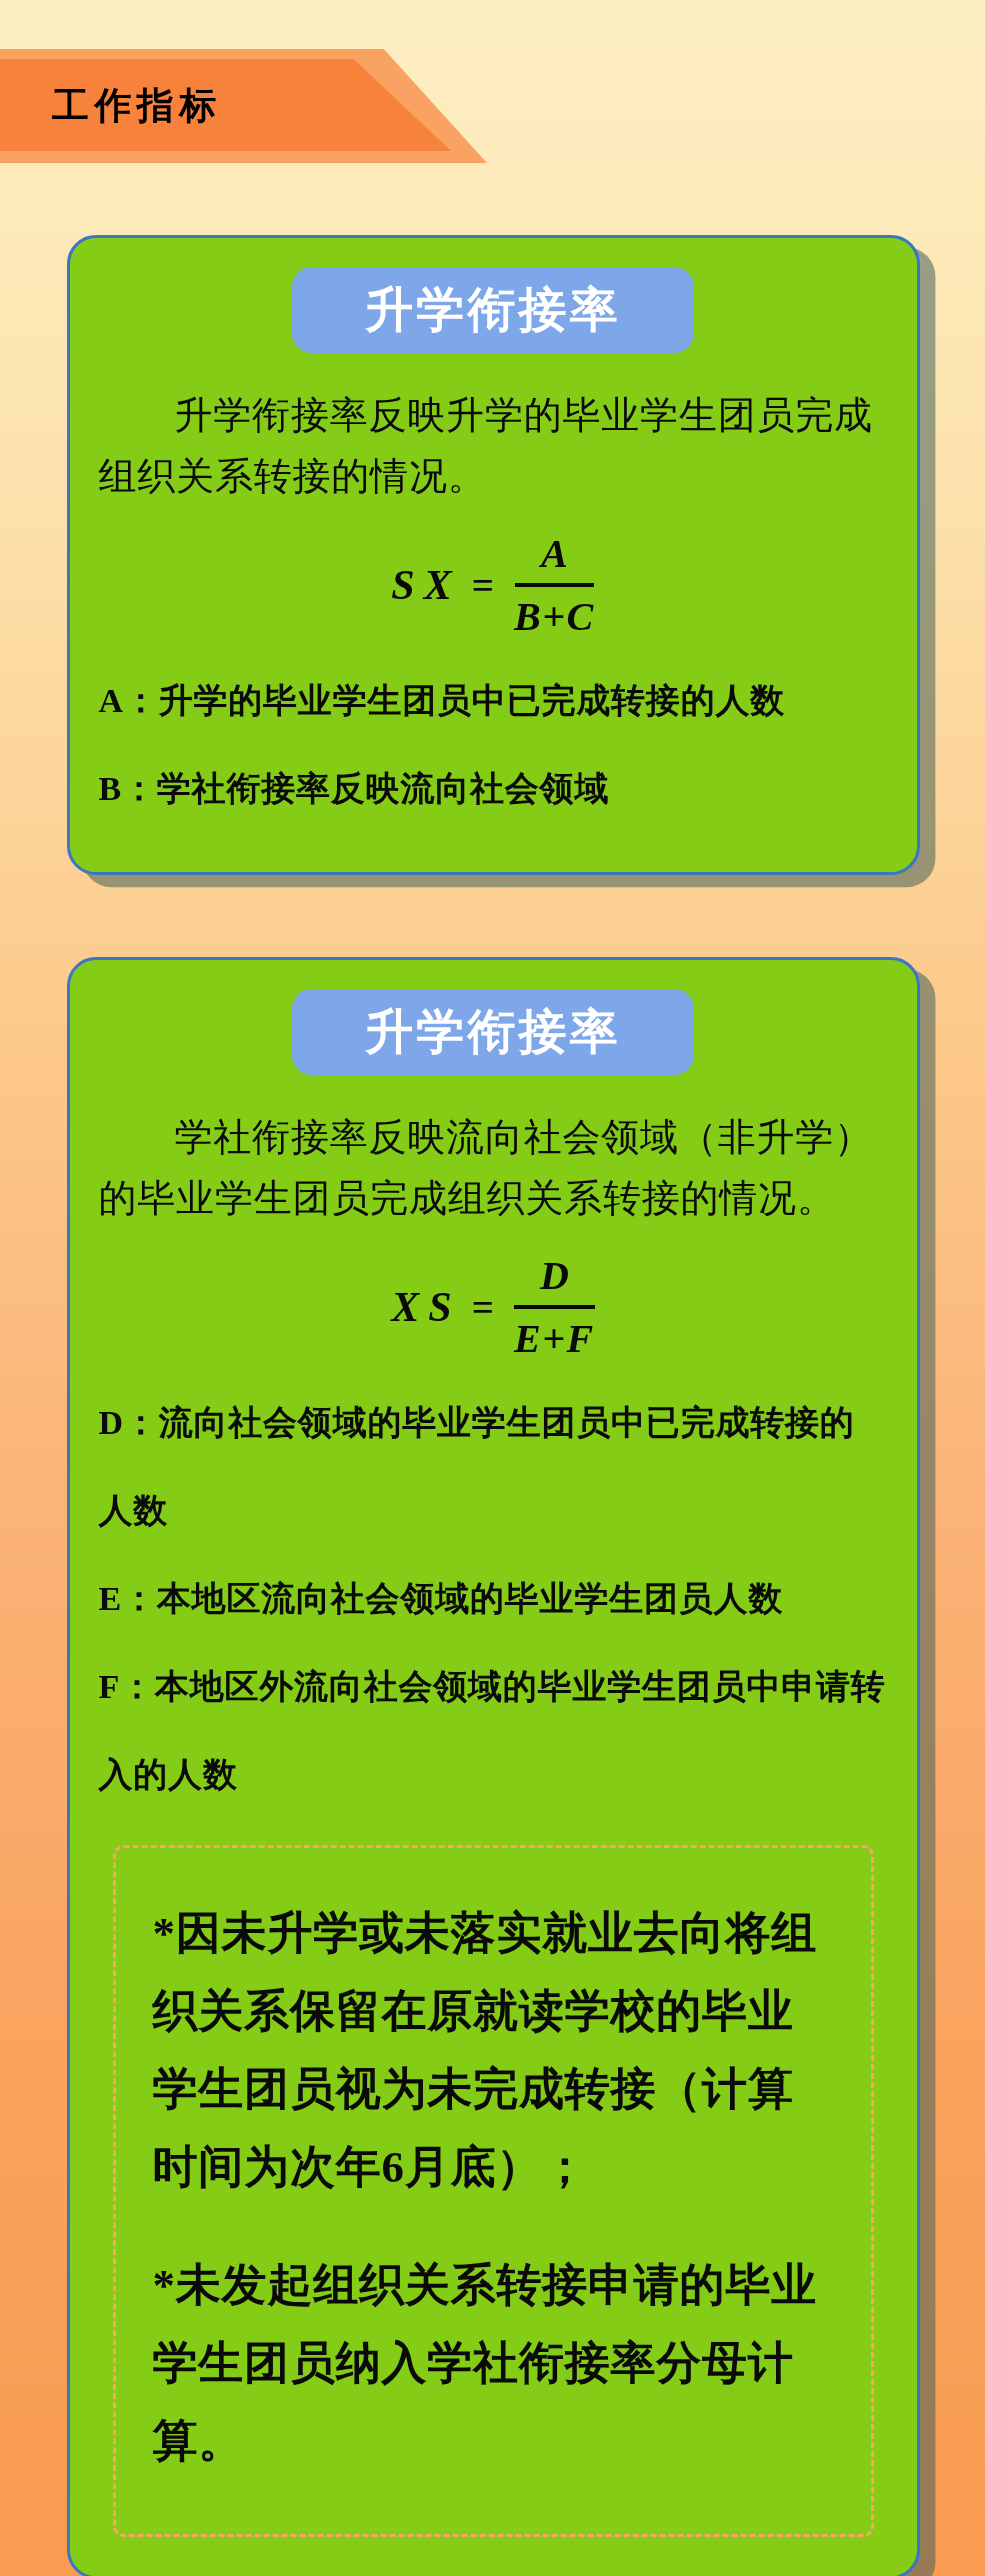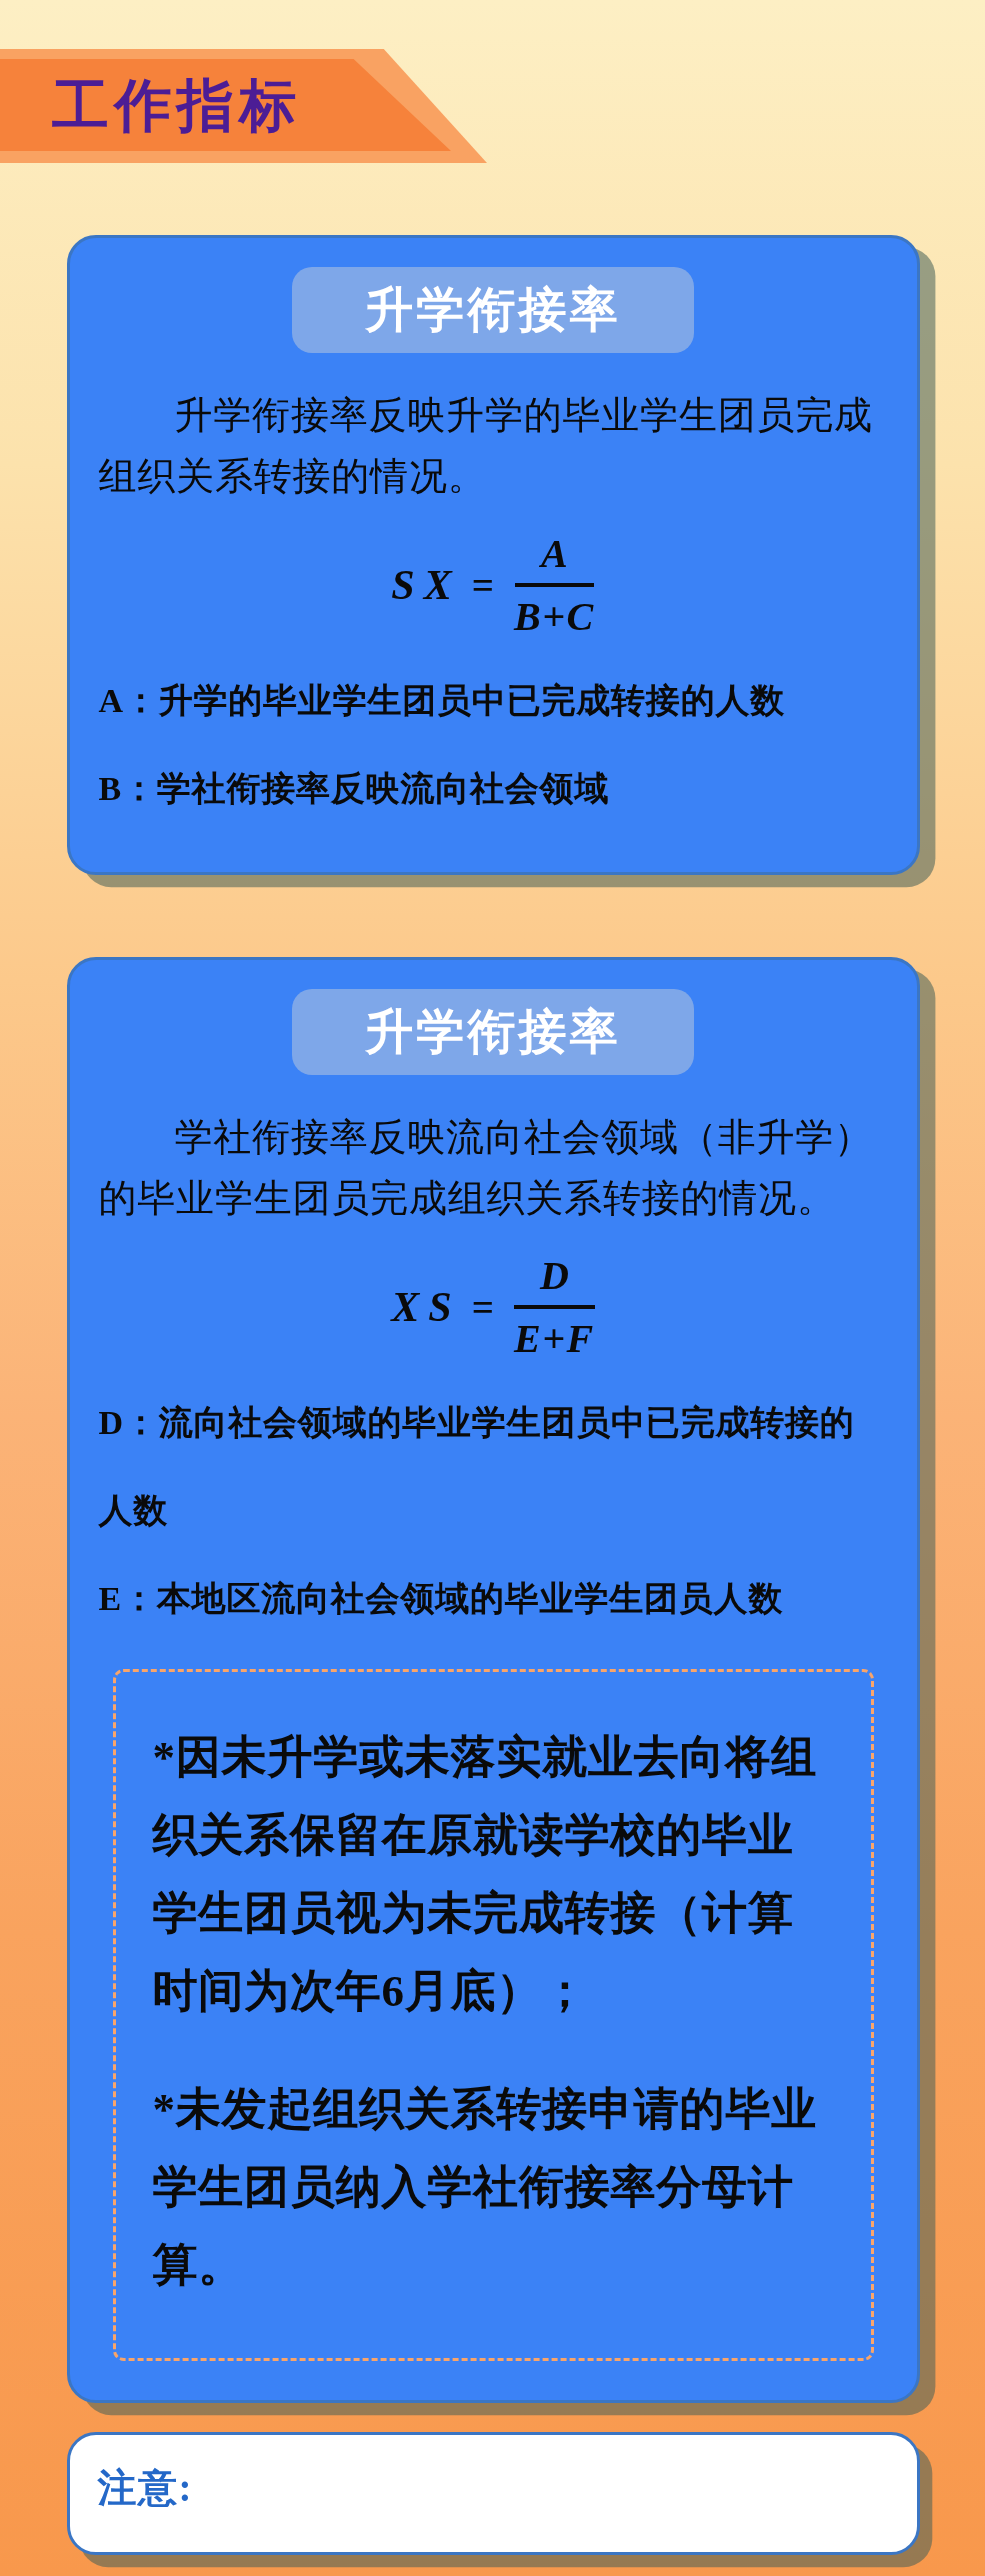--- a/index.html
+++ b/index.html
@@ -19,27 +19,27 @@
     background:#F9A262;
     clip-path:polygon(0 0,78.8% 0,100% 100%,0 100%);
   }
   .banner-front {
     position:absolute; left:0; top:59px; width:451px; height:92px;
     background:#F6823B;
     clip-path:polygon(0 0,78.4% 0,100% 100%,0 100%);
     display:flex; align-items:center;
   }
   .banner-title {
-    color:#4c1d95; font-size:57px; font-weight:900; letter-spacing:5.4px;
+    color:#000000; font-size:37px; font-weight:900; letter-spacing:5.4px;
     padding-left:52px; line-height:1;
   }
 
   
   .card {
-    width:853px; margin:0 auto; background:#3b82f6;
+    width:853px; margin:0 auto; background:#84cc16;
     border:3.9px solid #3B76C4; border-radius:29px;
     box-shadow:15.4px 12.3px 0 rgba(70,96,88,0.55);
     padding:29px 29px 39px 29px;
     position:relative;
   }
   .card-1 { margin-top:72px; }
   .card-2 { margin-top:82px; }
 
   .badge {
     width:402px; height:86px; margin:0 auto; background:#7EA7E9;
@@ -127,20 +127,21 @@
     <span class="f-lhs">XS</span>
     <span class="f-eq">=</span>
     <span class="frac">
       <span class="num">D</span>
       <span class="den">E+F</span>
     </span>
   </div>
   <ul class="defs">
     <li>D：流向社会领域的毕业学生团员中已完成转接的人数</li>
     <li>E：本地区流向社会领域的毕业学生团员人数</li>
+    <li>F：本地区外流向社会领域的毕业学生团员中申请转入的人数</li>
   </ul>
   <div class="note-box">
     <p class="note">*因未升学或未落实就业去向将组织关系保留在原就读学校的毕业学生团员视为未完成转接（计算时间为次年6月底）；</p>
     <p class="note">*未发起组织关系转接申请的毕业学生团员纳入学社衔接率分母计算。</p>
   </div>
 </section>
 
 <section class="card-3">
   <div class="notice-label">注意:</div>
 

